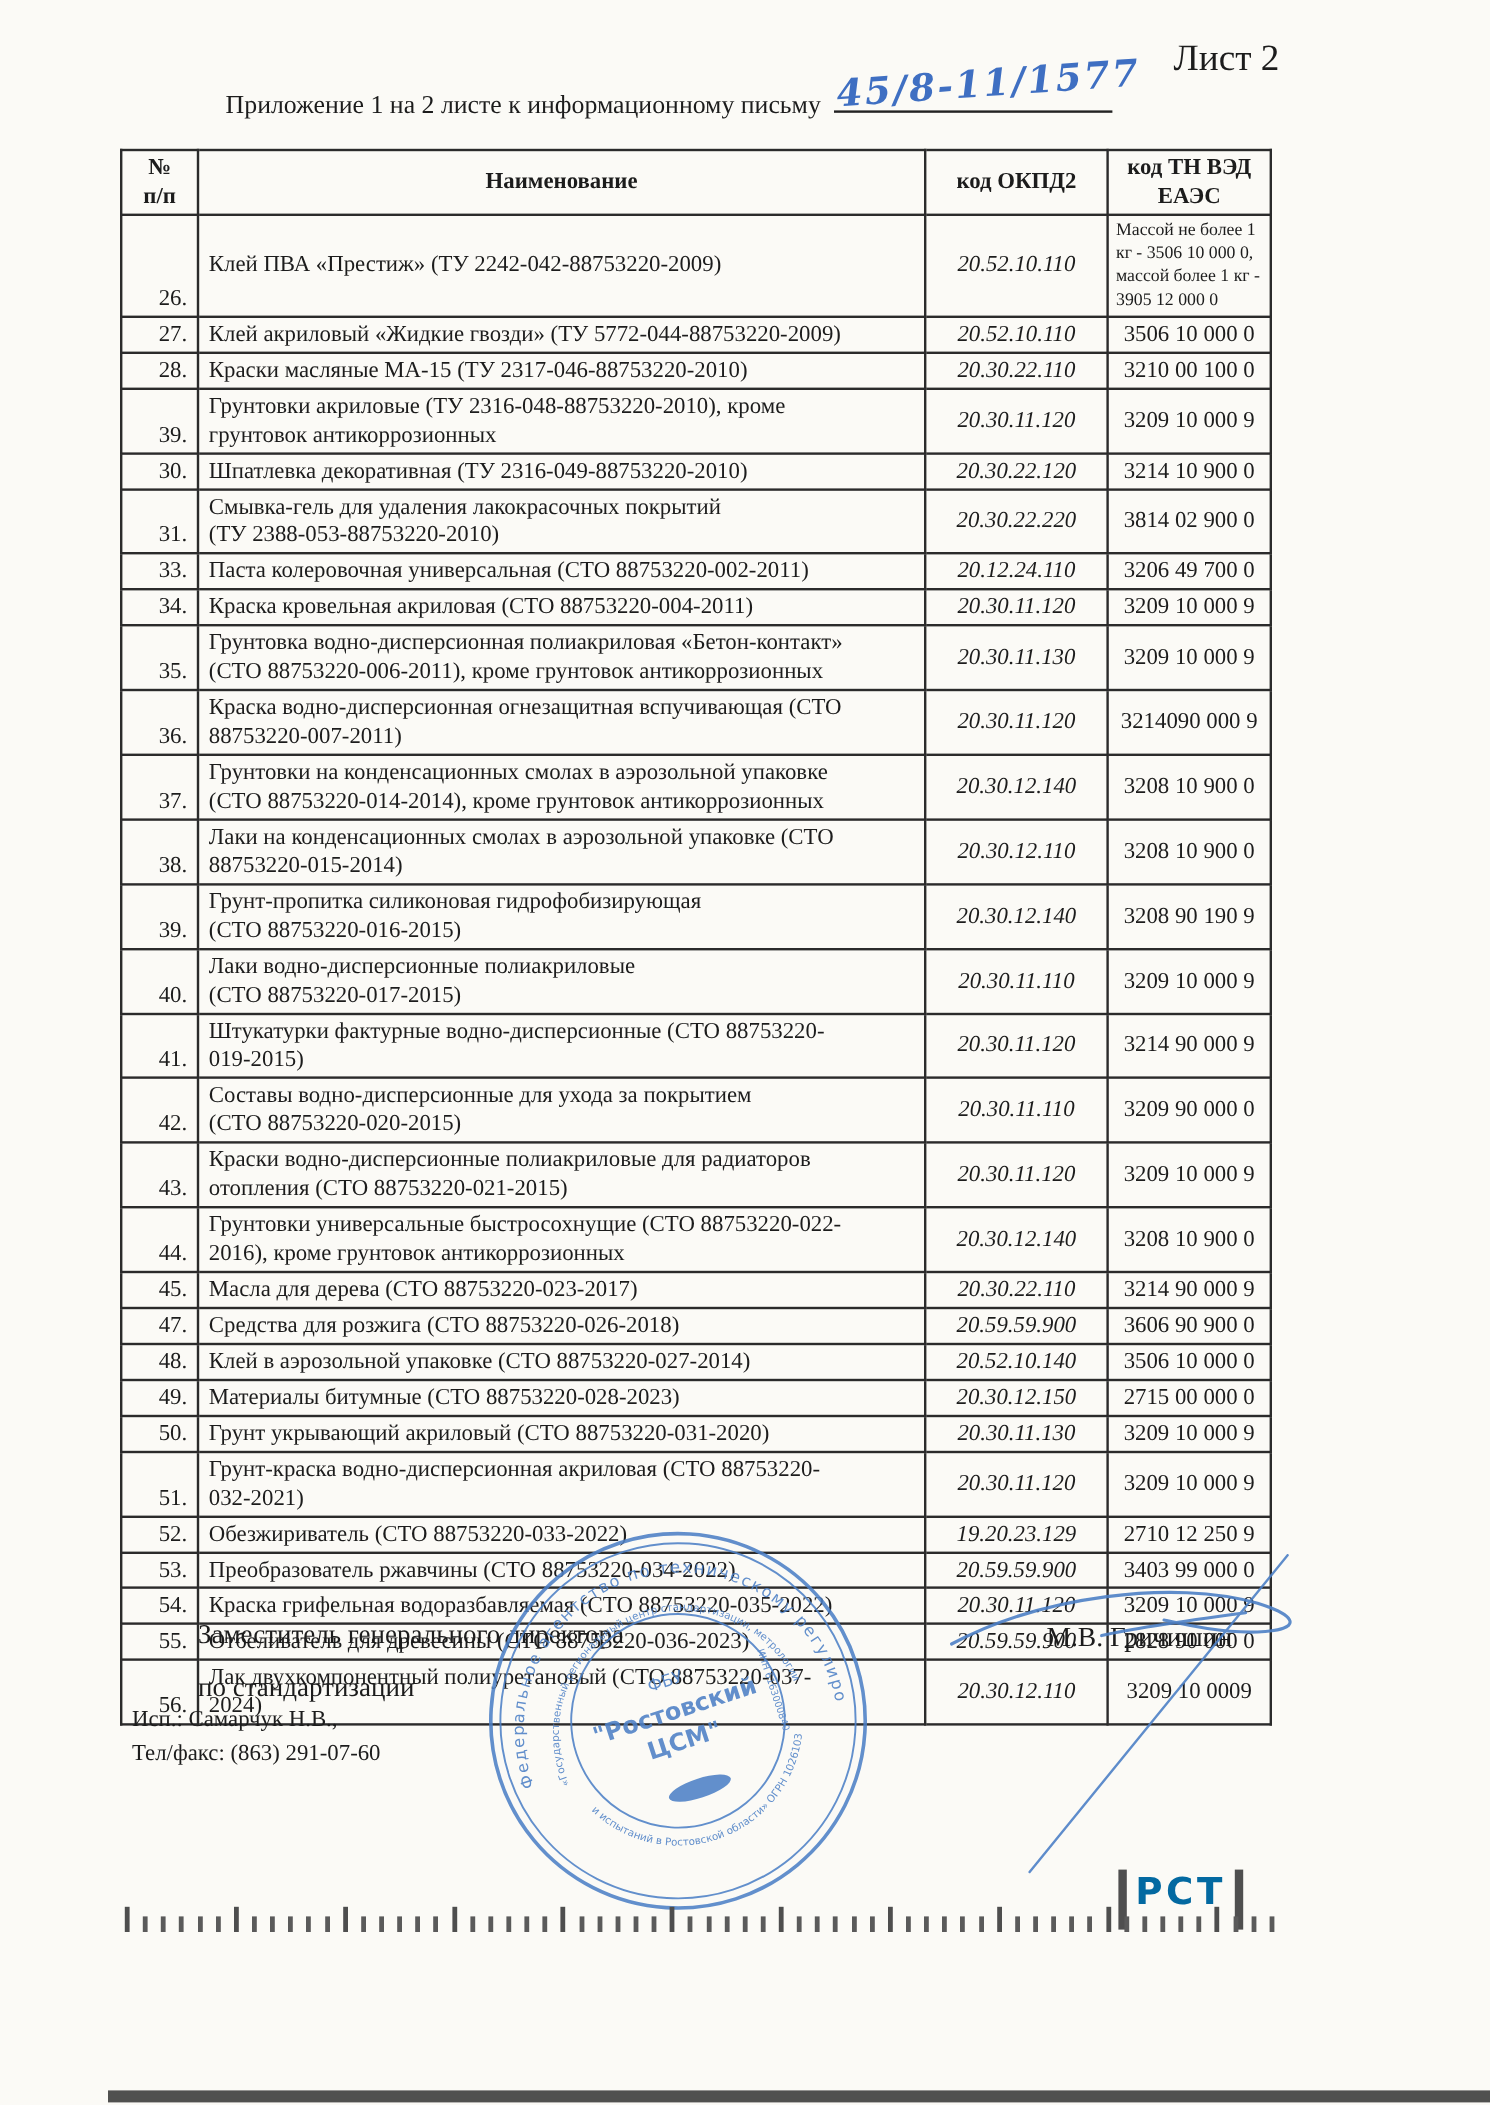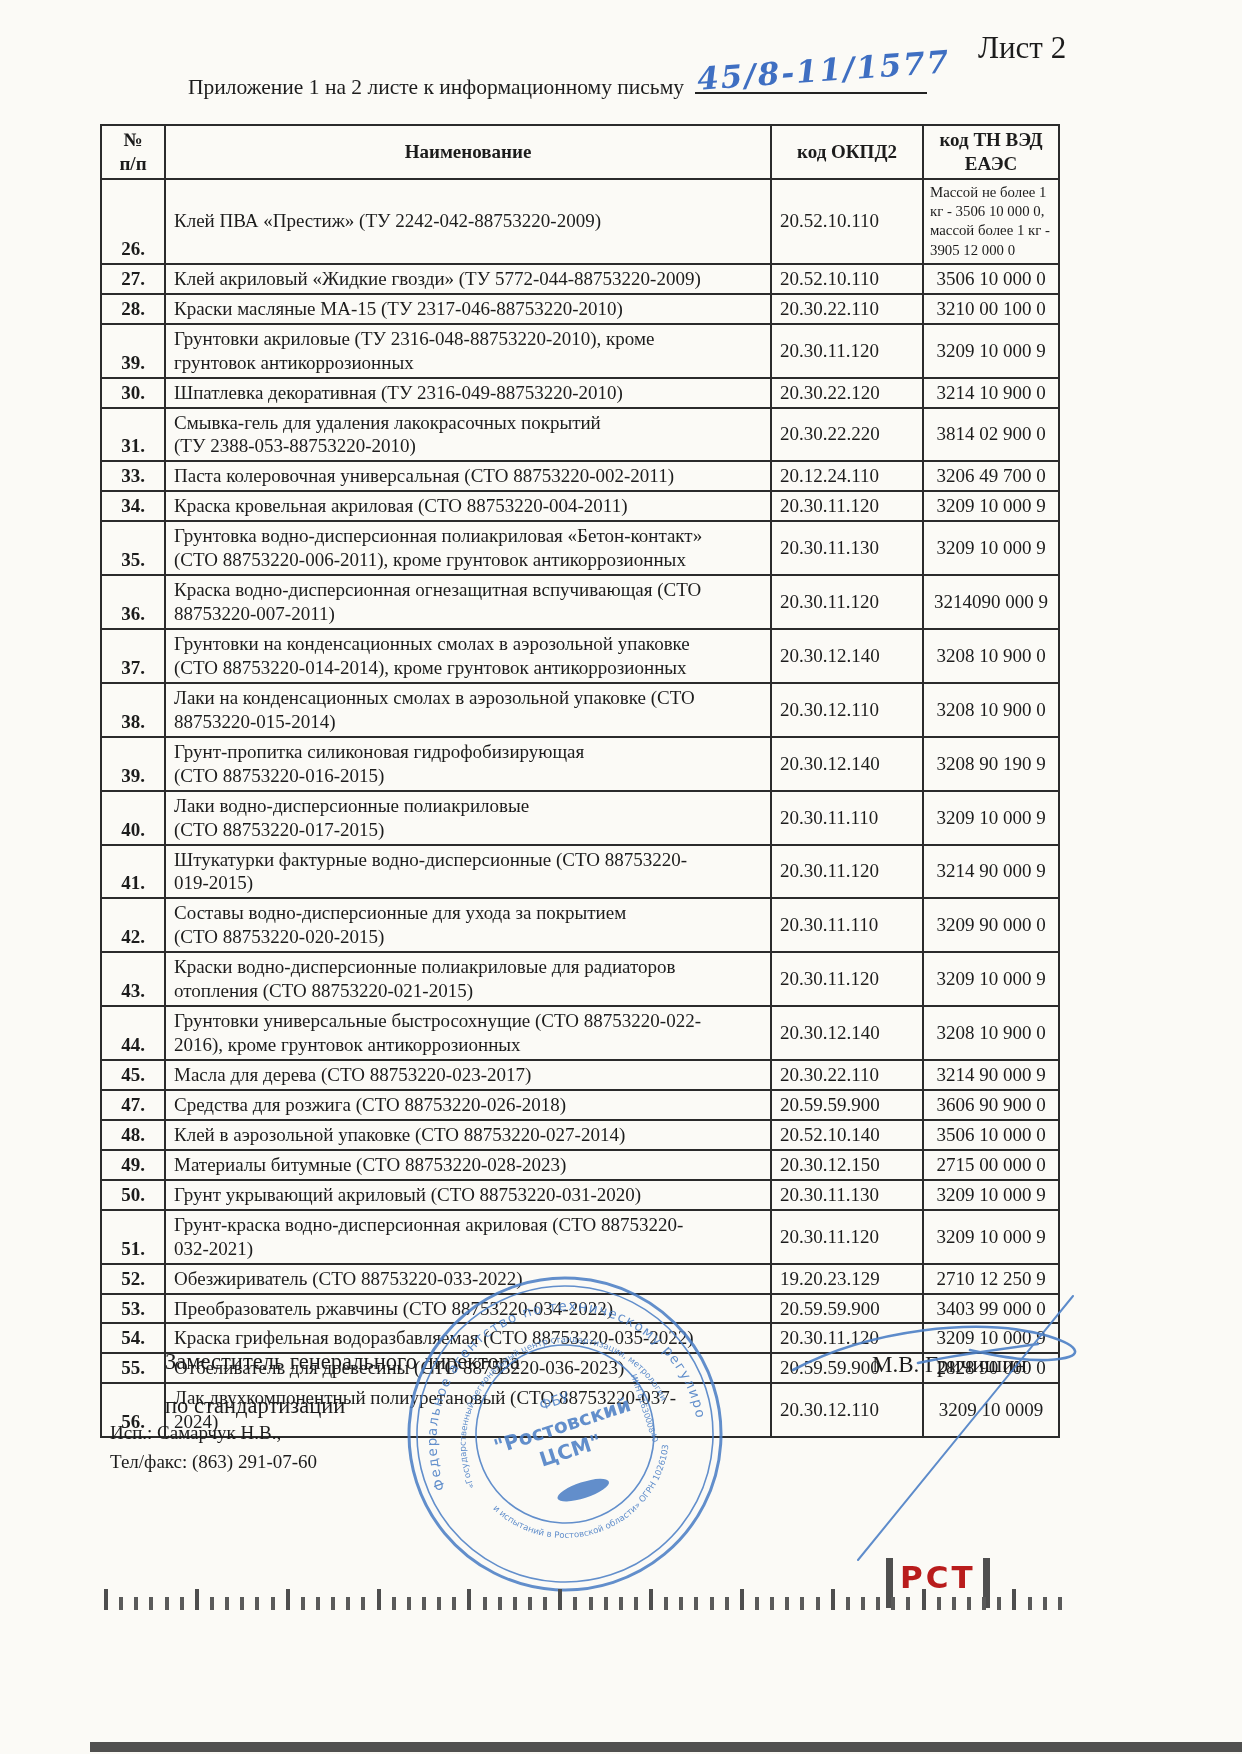--- a/index.html
+++ b/index.html
@@ -18,35 +18,35 @@
     position:absolute;left:2px;bottom:4px;
     font-size:31px;font-style:italic;font-weight:bold;
     color:#3f6fc2;transform:rotate(-4deg);letter-spacing:2px;
     font-family:"DejaVu Serif",serif;white-space:nowrap;
   }
   
   table.doc{border-collapse:collapse;left:100px;top:124px;width:958px;table-layout:fixed;}
   table.doc td,table.doc th{border:2px solid #2b2b2b;padding:2px 8px;font-size:19px;line-height:1.26;}
   th{font-size:20px;font-weight:bold;text-align:center;padding:5px 4px;}
   col.w-num{width:64px;}col.w-name{width:606px;}col.w-okpd{width:152px;}col.w-tnved{width:136px;}
-  td.c-num{vertical-align:bottom;text-align:center;padding-left:12px;font-size:19px;font-weight:bold;}
+  td.c-num{vertical-align:bottom;text-align:right;padding-left:12px;font-size:19px;}
   td.c-name{vertical-align:middle;white-space:pre-line;}
-  td.c-okpd{vertical-align:middle;}
+  td.c-okpd{text-align:center;vertical-align:middle;font-style:italic;}
   td.c-tnved{text-align:center;vertical-align:middle;}
   td.c-tnved.small{font-size:14.8px;text-align:left;line-height:1.3;padding:3px 6px;margin-left:35px;}
   th .two-line{display:block;}
   
   .signatory{left:165px;top:1340px;font-size:22.5px;line-height:1.95;}
   .signatory-name{left:872px;top:1352px;font-size:23px;}
   .executor{left:110px;top:1418px;font-size:19px;line-height:1.55;}
   
   .stamp-wrap{left:393px;top:1262px;width:344px;height:344px;pointer-events:none;}
   .sig-wrap{left:618px;top:1278px;width:492px;height:300px;pointer-events:none;}
   
-  .rst{left:886px;top:1558px;display:flex;align-items:flex-end;gap:7px;color:#b91c1c;justify-content:center;}
+  .rst{left:932px;top:1558px;display:flex;align-items:flex-end;gap:7px;color:#0369a1;justify-content:center;}
   .rst .bar{width:7px;height:50px;background:#4f4f4f;}
   .rst .rst-text{font-family:"DejaVu Sans",sans-serif;font-weight:bold;font-size:31px;letter-spacing:3px;margin-bottom:13px;}
   .tickrow{left:104px;top:1586px;width:958px;height:24px;display:flex;align-items:flex-end;justify-content:space-between;}
   .tick{width:4px;height:13px;background:#5a5a5a;}
   .tick.tall{height:21px;background:#4e4e4e;}
   .scan-edge{left:90px;top:1742px;width:1152px;height:10px;background:#262626;opacity:.8;}
 </style>
 </head>
 <body>
 

